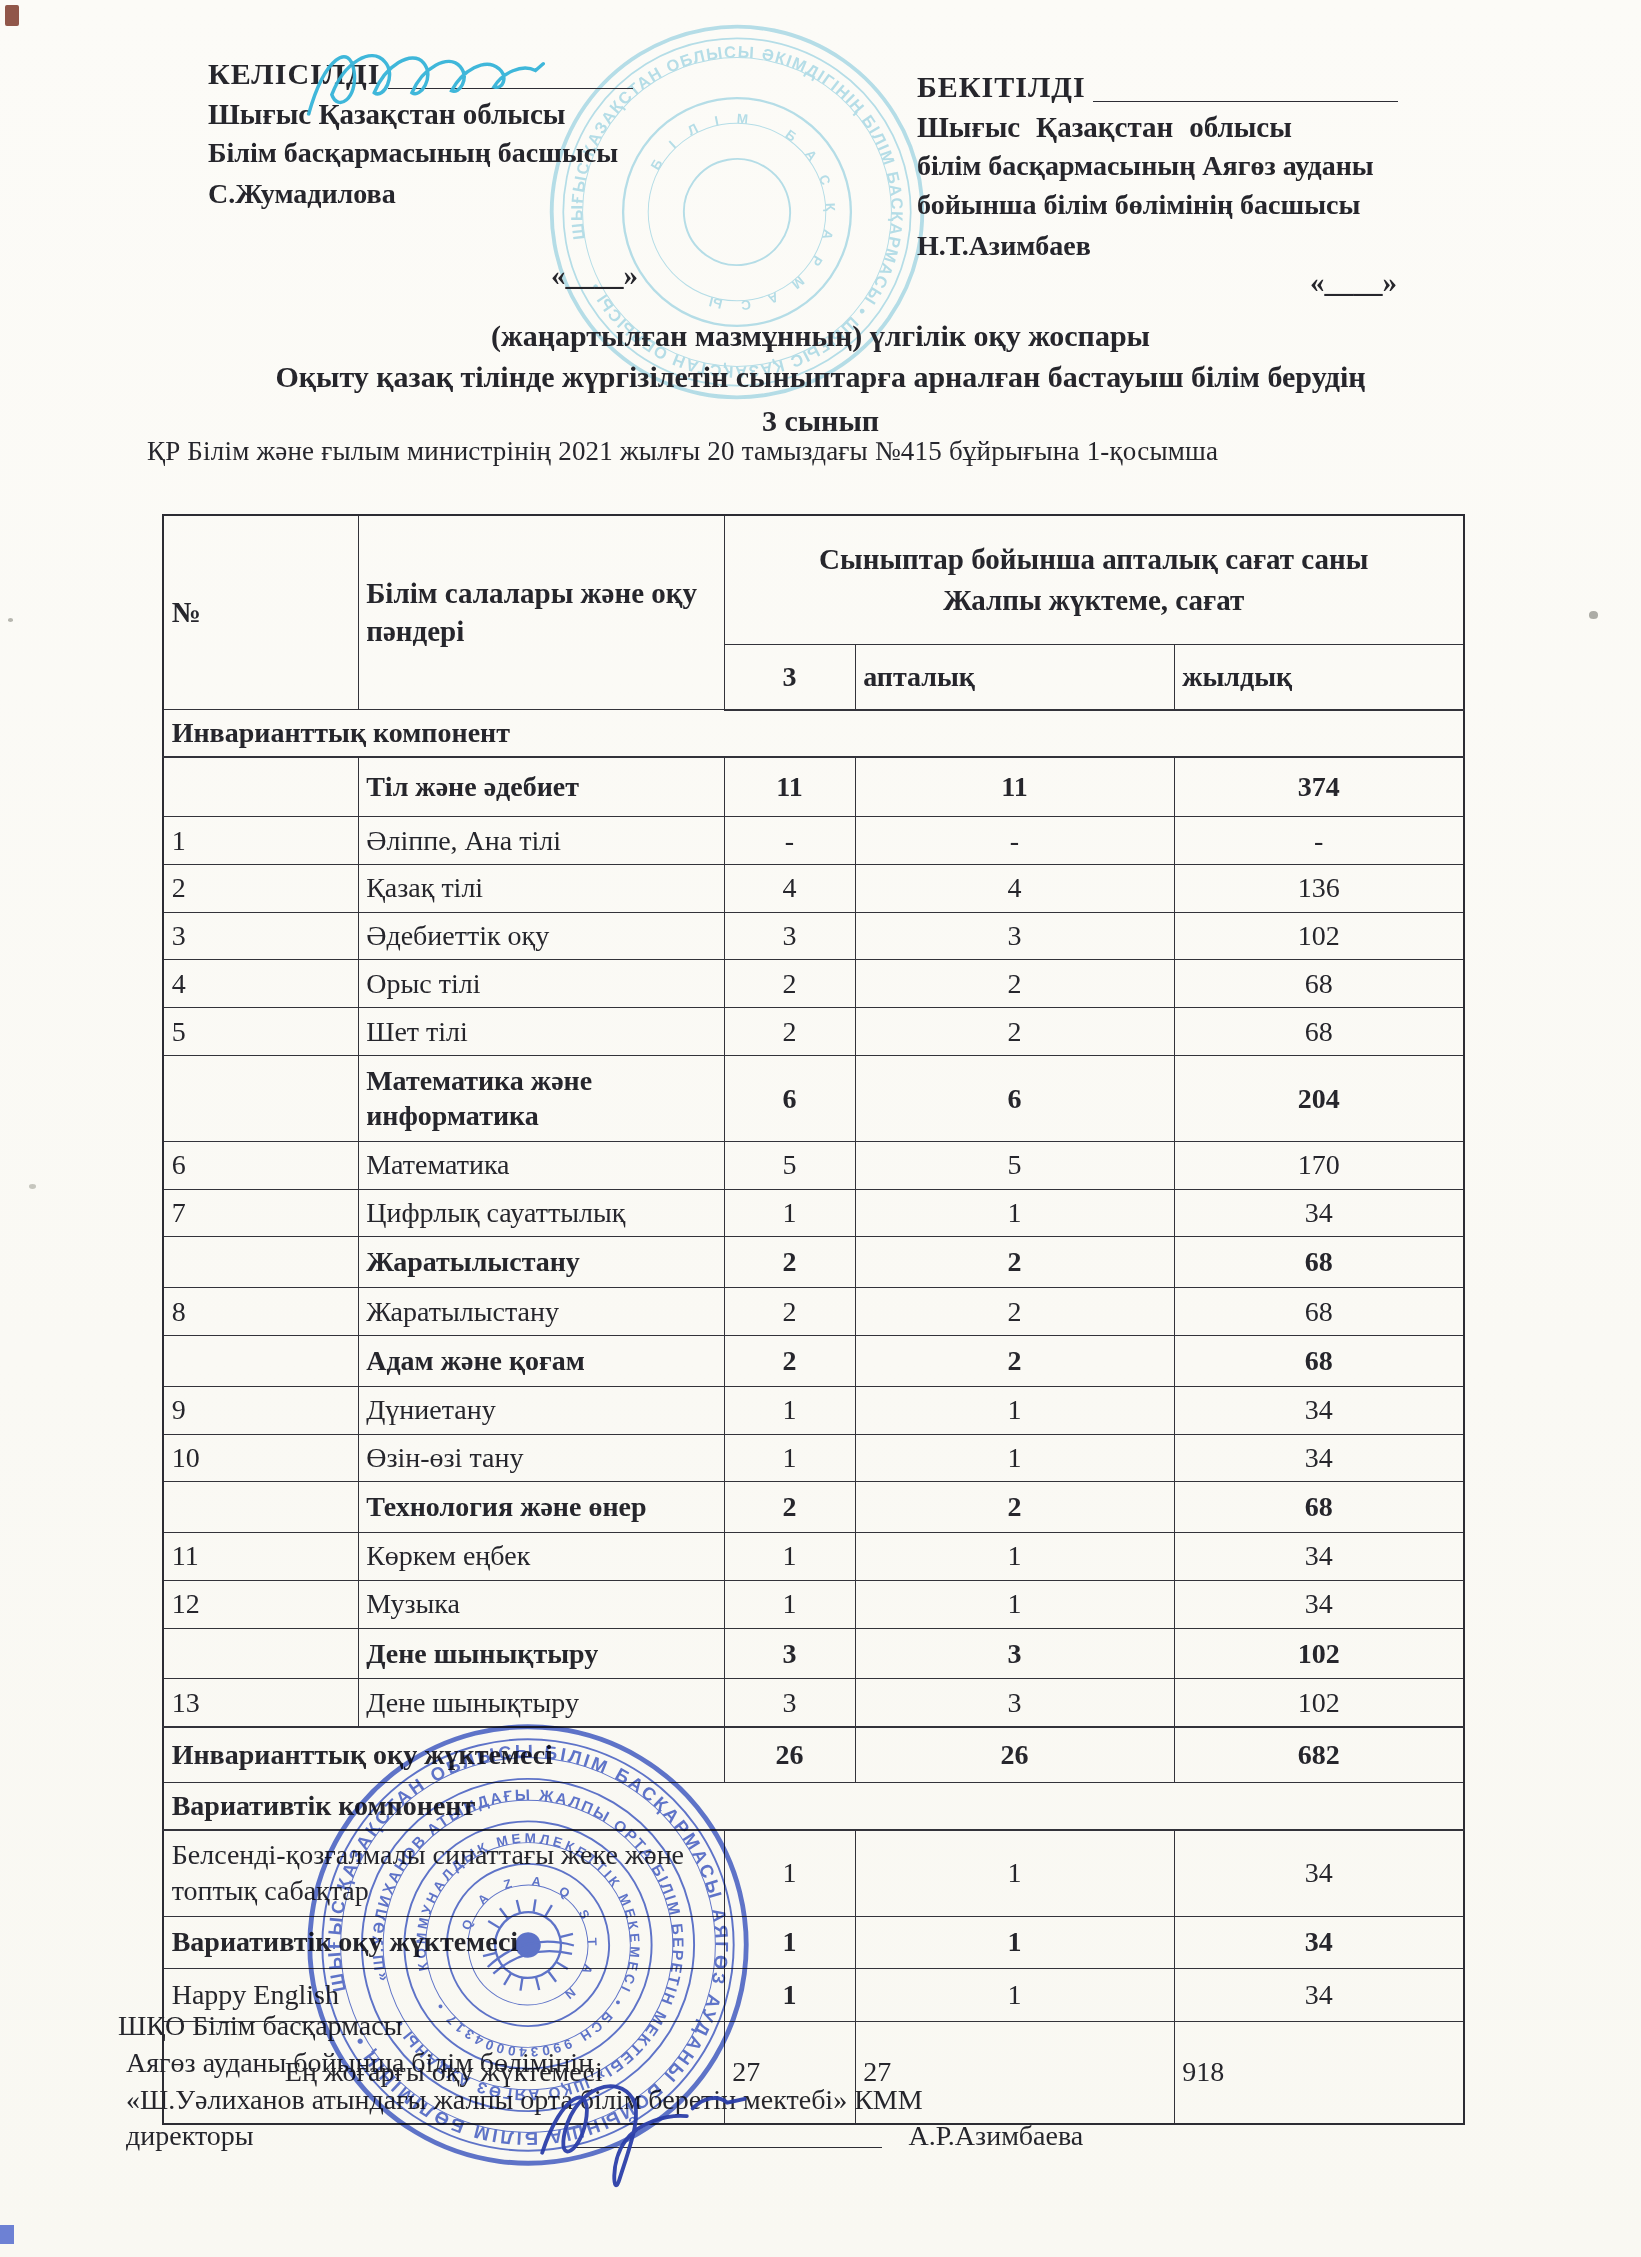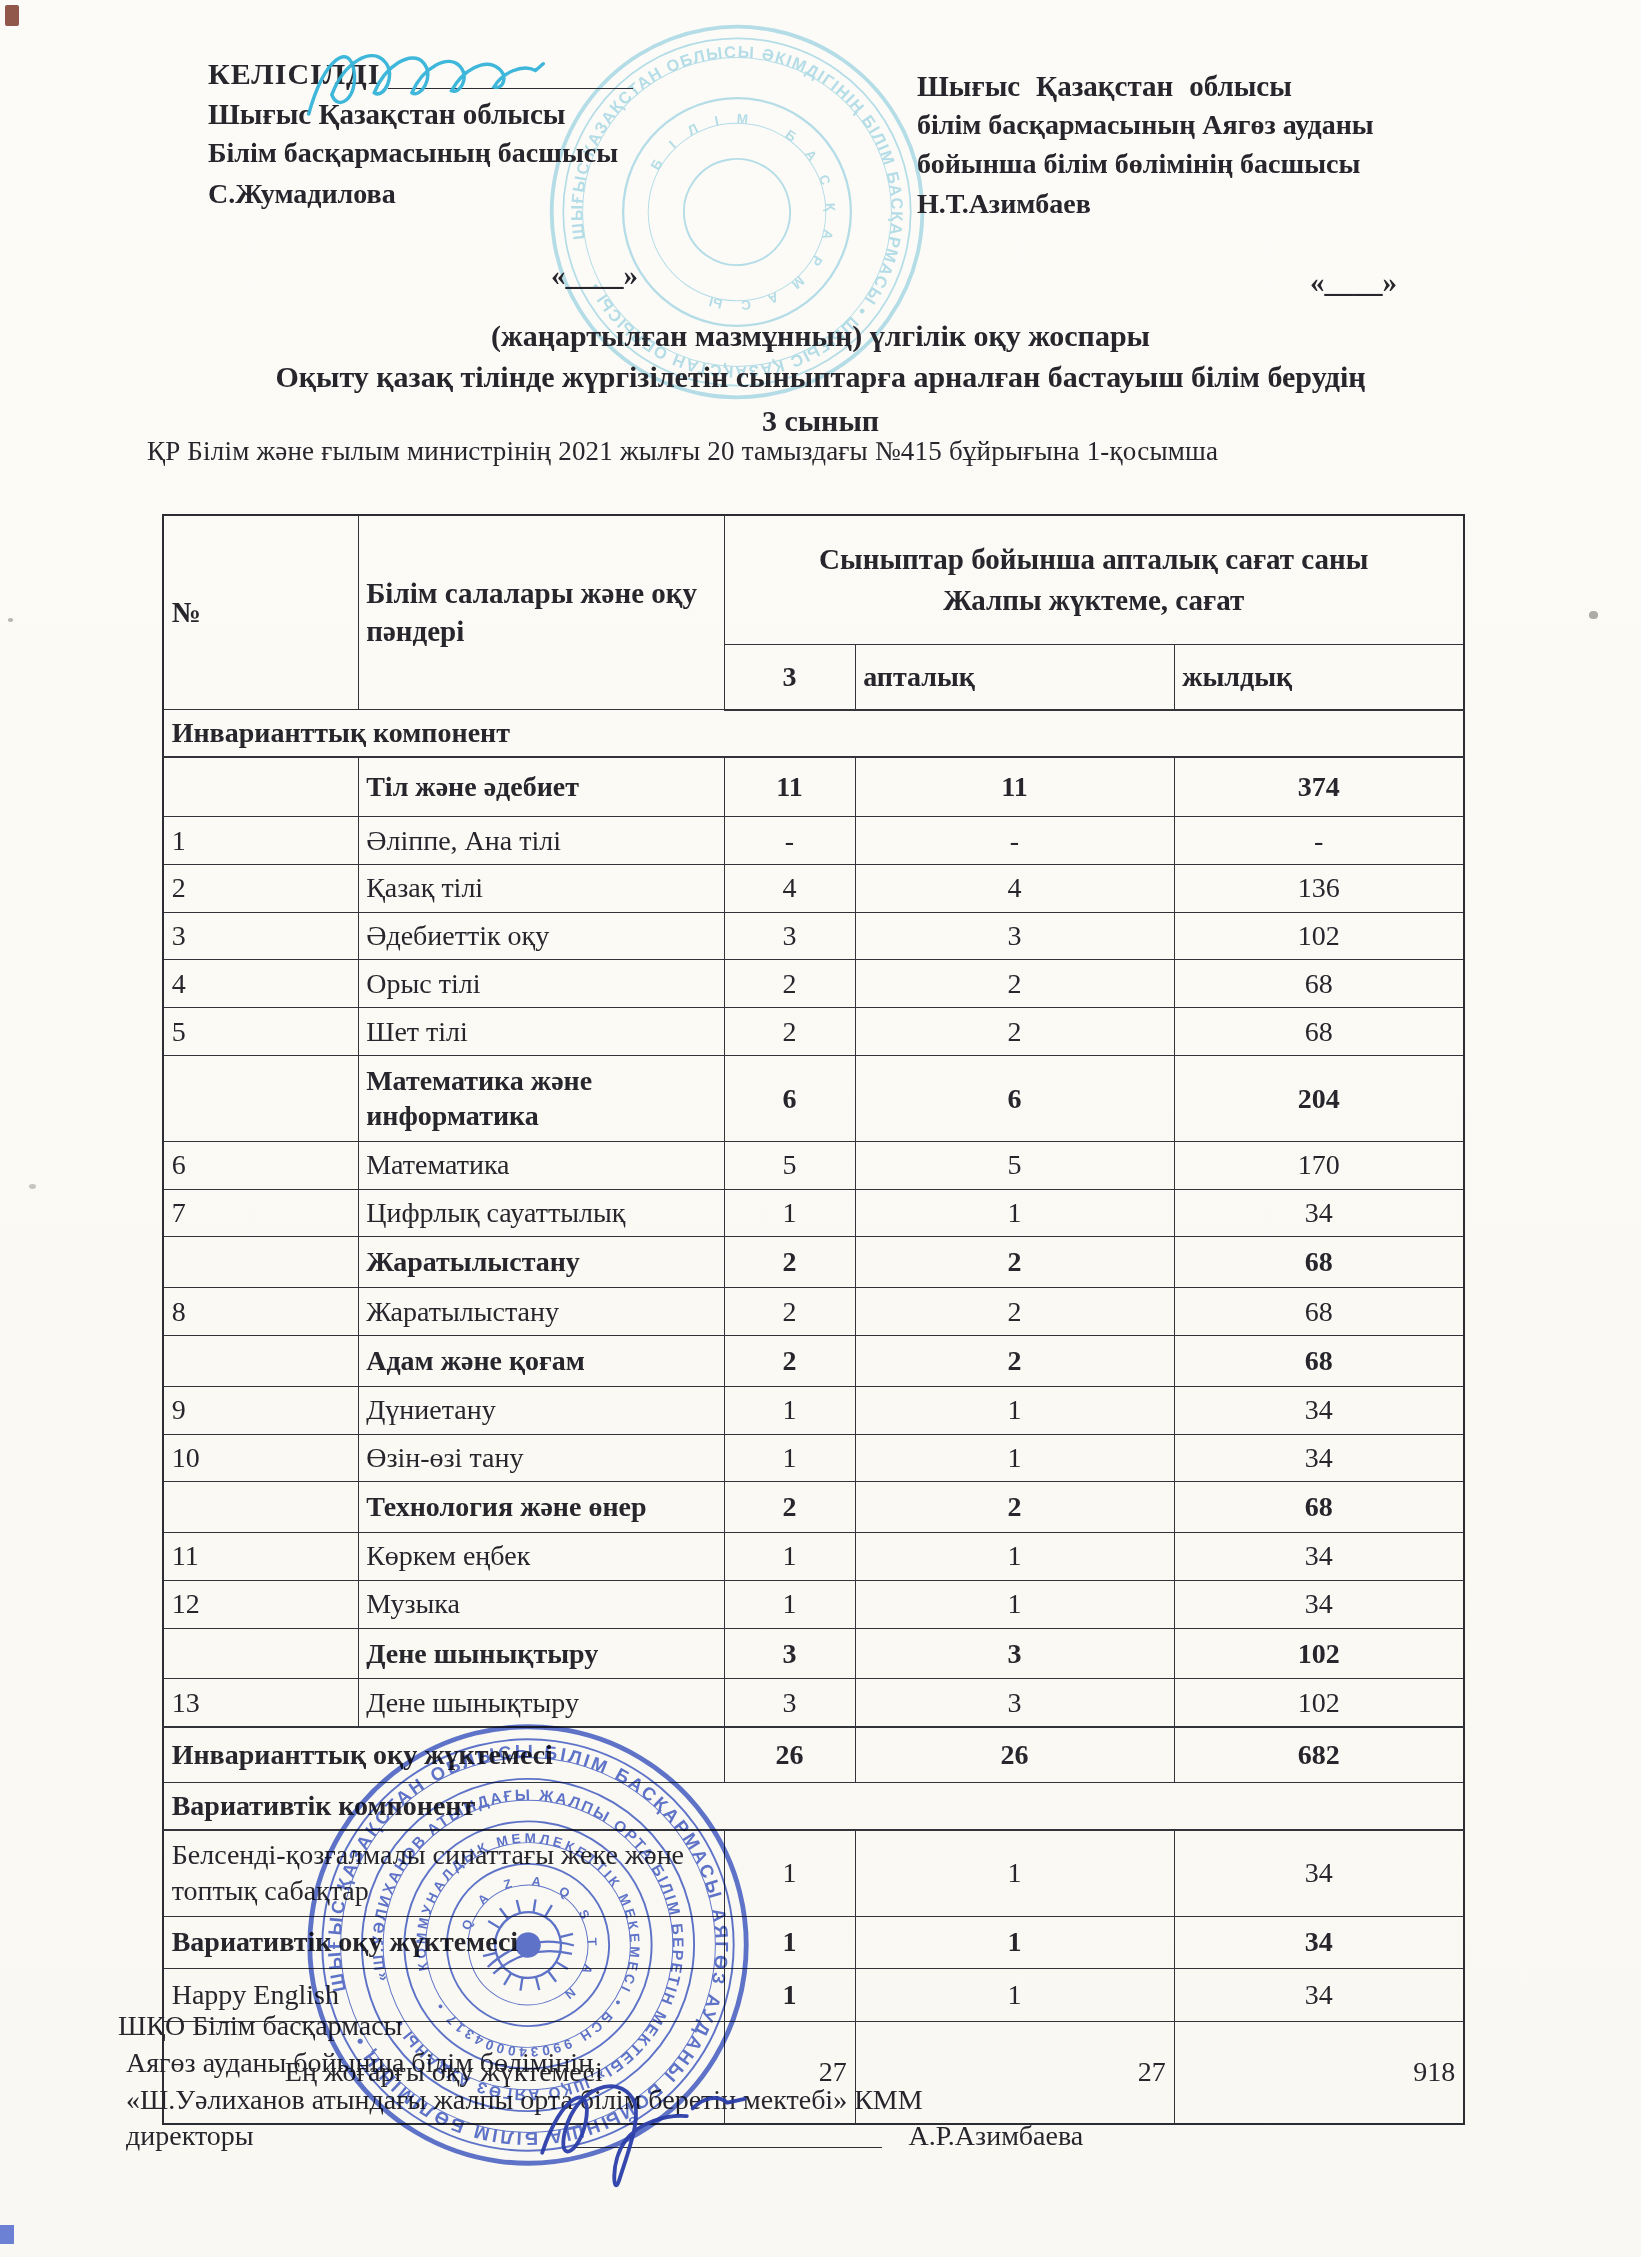--- a/index.html
+++ b/index.html
@@ -41,21 +41,21 @@
   td.num{padding-left:23px;}
   tr.sec td{height:42px;font-weight:700;border-bottom-width:2.9px;}
   td.sec-indent{padding-left:210px;font-family:Liberation Serif, serif;}
   td.sec-left{padding-left:17.4px;}
   tr.total td{height:50px;font-weight:700;border-top-width:2.9px;}
   td.span-label{padding-left:25px;}
   tr.wide td{height:81px;line-height:1.3;}
   tr.wide-s td{height:48px;}
   tr.wide-s.bold td{font-weight:700;}
   tr.last td{height:97px;}
-  td.top-val{vertical-align:top;padding-top:7.7px;text-align:right;}
+  td.top-val{vertical-align:top;padding-top:7.7px;text-align:left;}
   td.center-label{text-align:center;}
   
   .footer-line{font-size:28px;white-space:nowrap;}
   .dir-row{display:flex;align-items:flex-end;font-size:28px;}
   .dir-rule{width:309px;border-bottom:1.9px solid #2d2d34;margin:0 27px 3.9px 319px;}
   
   .stamp{pointer-events:none;mix-blend-mode:multiply;}
   .artifact{position:absolute;}
   .mark-tl{left:4.8px;top:4.8px;width:14.5px;height:21px;background:#7e3a2c;opacity:.85;border-radius:1.9px;}
   .mark-bl{left:0px;top:2225px;width:13.5px;height:19.3px;background:#4a63cc;opacity:.8;}
@@ -99,20 +99,24 @@
     <div class="ap-line" style="font-size:29px;">Шығыс Қазақстан  облысы</div>
     <div class="ap-line">Білім  басқармасының  басшысы</div>
     <div class="ap-name">С.Жумадилова</div>
   </div>
   <div class="abs date-row" style="left:208px;top:259px;width:430px;">
     <span>«____»</span>
     <span class="rule rule-flex"></span>
   </div>
 
   <div class="abs approve" style="left:917px;top:66px;width:481px;">
+    <div class="label-row">
+      <span class="lbl">БЕКІТІЛДІ</span>
+      <span class="rule rule-flex"></span>
+    </div>
     <div class="ap-line sp" style="font-size:29px;">Шығыс  Қазақстан  облысы</div>
     <div class="ap-line">білім  басқармасының  Аягөз ауданы</div>
     <div class="ap-line">бойынша  білім  бөлімінің  басшысы</div>
     <div class="ap-name">Н.Т.Азимбаев</div>
   </div>
   <div class="abs date-row" style="left:922px;top:266px;width:475px;">
     <span>«____»</span>
     <span class="rule rule-flex"></span>
   </div>
 

